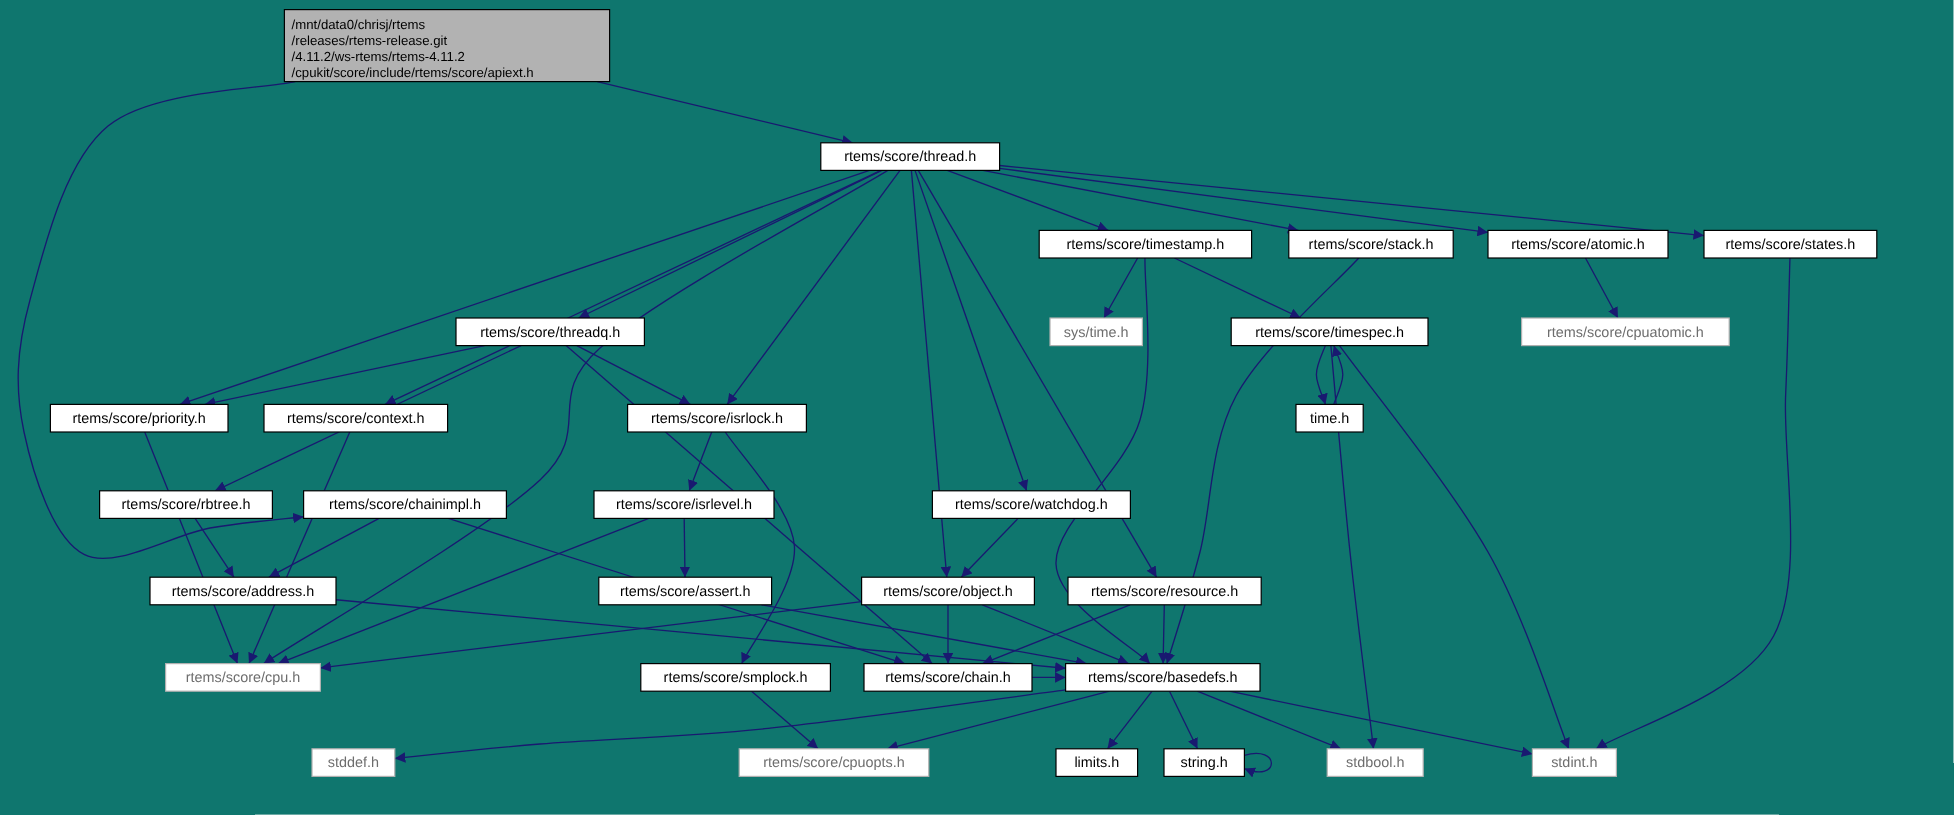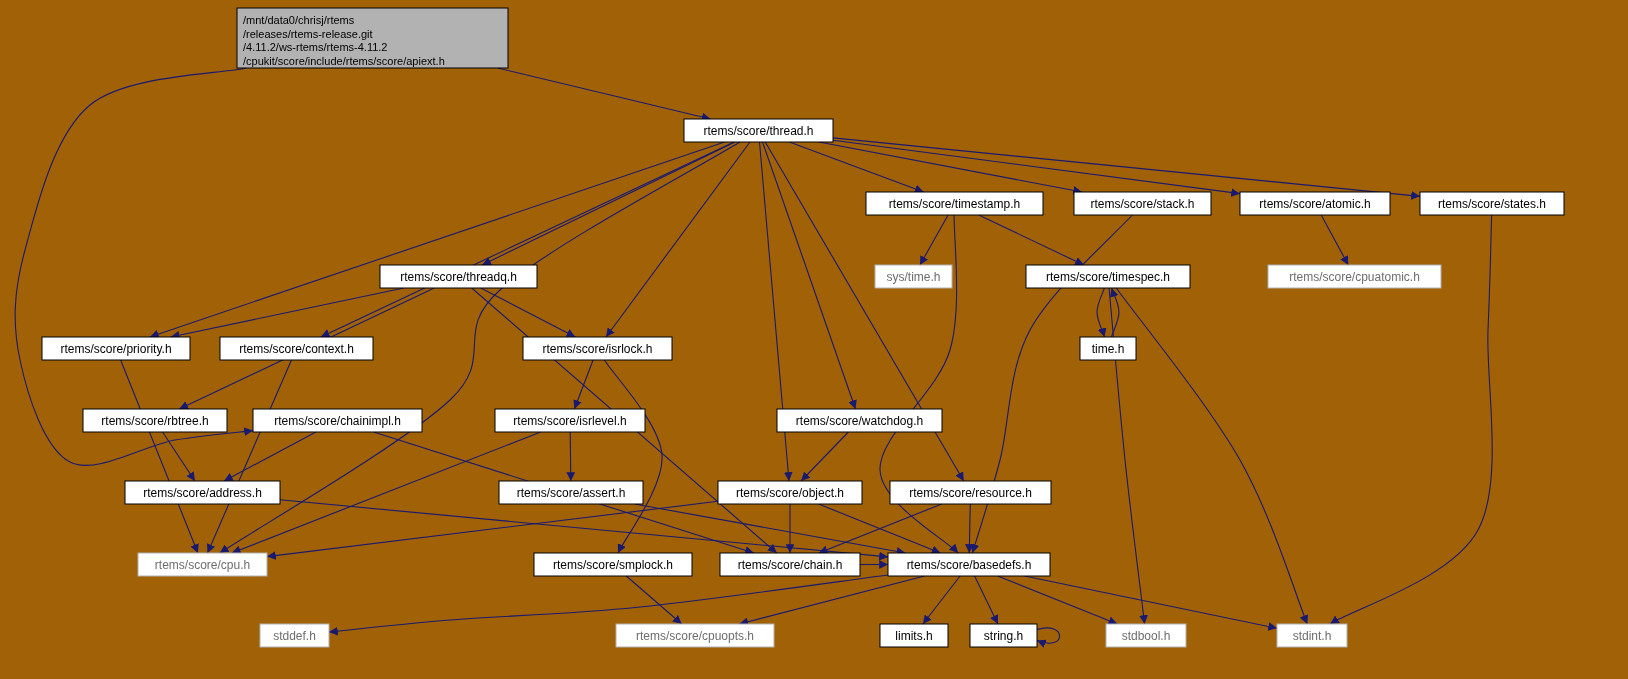--- a/index.html
+++ b/index.html
@@ -1,16 +1,16 @@
 <!DOCTYPE html>
 <html><head>
 <meta charset="utf-8">
 <style>
   html,body{margin:0;padding:0;background:#ffffff;}
-  .canvas{width:1628px;height:679px;position:relative;background:#a16207;
+  .canvas{width:1628px;height:679px;position:relative;background:#0f766e;
           font-family:"Liberation Sans",sans-serif;}
   svg text{font-family:"Liberation Sans",sans-serif;}
   .edge{fill:none;stroke:#191970;stroke-width:1.1;}
   .node-rect{fill:#ffffff;stroke:#000000;stroke-width:1;}
   .node-rect.ext{stroke:#b0b0b0;}
   .node-rect.root{fill:#b2b2b2;stroke:#000000;}
   .node-label{font-size:12px;fill:#000000;}
   .node-label.ext{fill:#6d6d6d;}
   .node-label.root{font-size:11px;fill:#000000;}
 </style>

